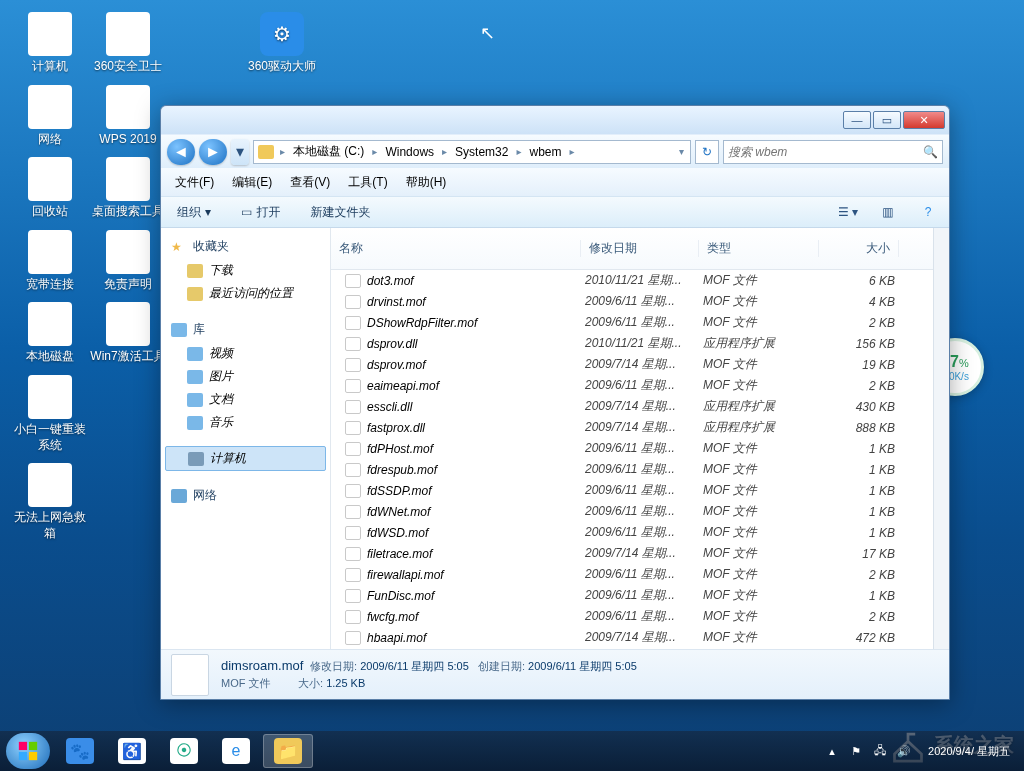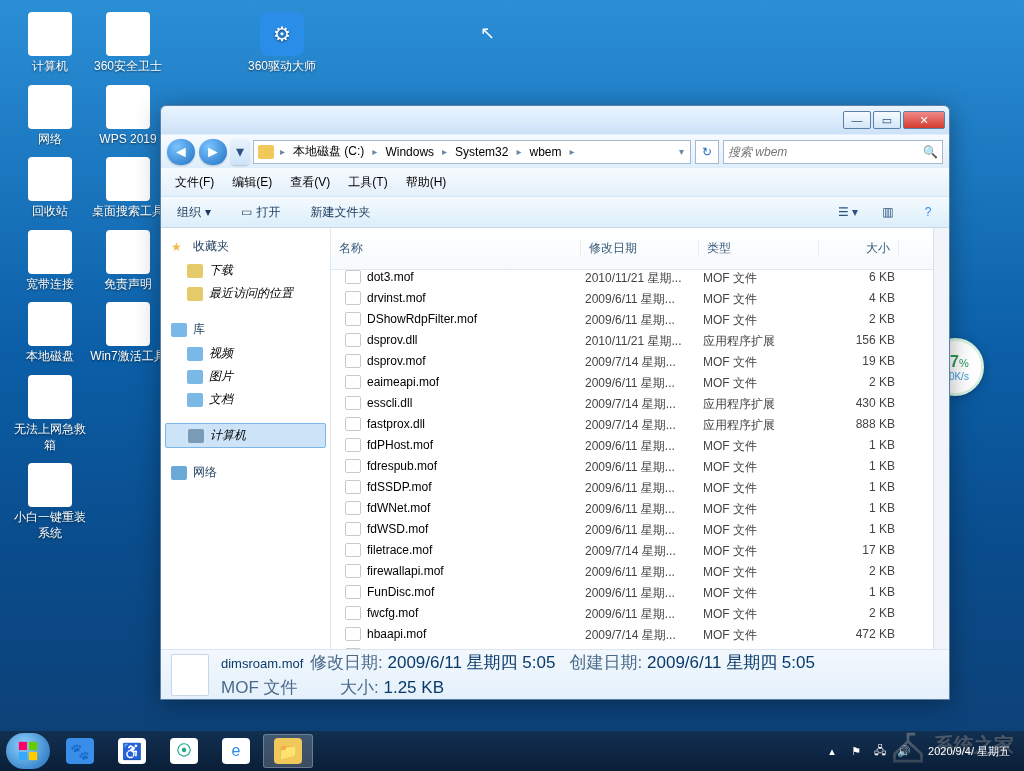--- a/index.html
+++ b/index.html
@@ -51,33 +51,33 @@
 .sb-ic.net { background:#6aa8d8; }
 
 .filelist { flex:1; display:flex; flex-direction:column; overflow:hidden; }
 .flhead { height:42px; border-bottom:1px solid #e1e8ef; display:flex; align-items:center; font-size:12px; color:#3a5a7a; background:linear-gradient(180deg,#fff,#f6fafd); }
 .flhead div { padding:0 8px; border-right:1px solid #e9eef4; cursor:pointer; }
 .col-name { width:250px; }
 .col-date { width:118px; }
 .col-type { width:120px; }
 .col-size { width:80px; text-align:right; }
 .flbody { flex:1; overflow-y:auto; font-size:12px; }
-.flrow { height:21px; display:flex; cursor:pointer; }
+.flrow { height:21px; display:flex; align-items:center; cursor:pointer;font-style:italic; }
 .flrow .fic { width:16px; height:14px; margin:0 6px 0 14px; background:#fff; border:1px solid #c9c9c9; border-radius:2px; flex-shrink:0; }
 .flrow .fn { width:218px; overflow:hidden; white-space:nowrap; }
 .flrow .fd { width:118px; color:#444; overflow:hidden; white-space:nowrap; }
 .flrow .ft { width:120px; color:#444; }
 .flrow .fs { width:80px; text-align:right; color:#444; padding-right:8px; }
 .flscroll { width:16px; background:#f1f5f9; border-left:1px solid #d9e2eb; }
 
 .details { height:50px; border-top:1px solid #dbe6f1; background:linear-gradient(180deg,#f2f8fd,#e4f0fb); display:flex; align-items:center; padding:4px 10px; font-size:12px; gap:12px; }
 .details .thumb { width:38px; height:42px; background:#fff; border:1px solid #c9d6e3; border-radius:2px; }
 .details .dinfo { display:flex; flex-direction:column; gap:2px; }
 .details .dname { font-size:13px; color:#0a3a6a; }
-.details .dmeta { color:#4a6a8a; font-size:17px; }
+.details .dmeta { color:#4a6a8a; font-size:11px; }
 .details .dmeta b { color:#0a3a6a; font-weight:normal; }
 
 .taskbar { position:absolute; bottom:0; left:0; right:0; height:40px; background:linear-gradient(180deg,rgba(20,40,65,.7),rgba(10,25,45,.85)); display:flex; align-items:center; padding:0 6px; }
 .startbtn { width:44px; height:36px; border-radius:18px; background:radial-gradient(circle at 40% 35%,#8fd2ff,#1d6bb8); display:flex; align-items:center; justify-content:center; cursor:pointer; margin-right:4px; }
 .startbtn svg { width:22px; height:22px; }
 .tb-item { width:50px; height:34px; margin:0 1px; border-radius:3px; display:flex; align-items:center; justify-content:center; cursor:pointer; }
 .tb-item.active { background:rgba(255,255,255,.2); box-shadow:inset 0 0 0 1px rgba(255,255,255,.25); }
 .tb-ic { width:28px; height:26px; background:#eee; border-radius:4px; display:flex; align-items:center; justify-content:center; }
 .tb-spacer { flex:1; }
 .tray { display:flex; align-items:center; gap:8px; color:#fff; font-size:11px; }
@@ -113,25 +113,25 @@
         <div class="di">
           <div class="ic sq"></div>
           <span>宽带连接</span>
         </div>
         <div class="di">
           <div class="ic sq"></div>
           <span>本地磁盘</span>
         </div>
         <div class="di">
           <div class="ic sq"></div>
+          <span>小白一键重装系统</span>
+        </div>
+        <div class="di">
+          <div class="ic sq"></div>
           <span>无法上网急救箱</span>
-        </div>
-        <div class="di">
-          <div class="ic sq"></div>
-          <span>小白一键重装系统</span>
         </div>
       </div>
     <div style="position:absolute;left:78px;top:0" class="di-col" id="col2">
         <div class="di">
           <div class="ic sq"></div>
           <span>360安全卫士</span>
         </div>
         <div class="di">
           <div class="ic sq"></div>
           <span>WPS 2019</span>
@@ -238,20 +238,24 @@
               <span>视频</span>
             </div>
           <div class="sb-item">
               <span class="sb-ic lib"></span>
               <span>图片</span>
             </div>
           <div class="sb-item">
               <span class="sb-ic lib"></span>
               <span>文档</span>
             </div>
+          <div class="sb-item">
+              <span class="sb-ic lib"></span>
+              <span>音乐</span>
+            </div>
         </div>
         <div class="sb-group">
           <div class="sb-item sel">
               <span class="sb-ic comp"></span>
               <span>计算机</span>
             </div>
         </div>
         <div class="sb-group">
           <div class="sb-head">
               <span class="sb-ic net"></span>

